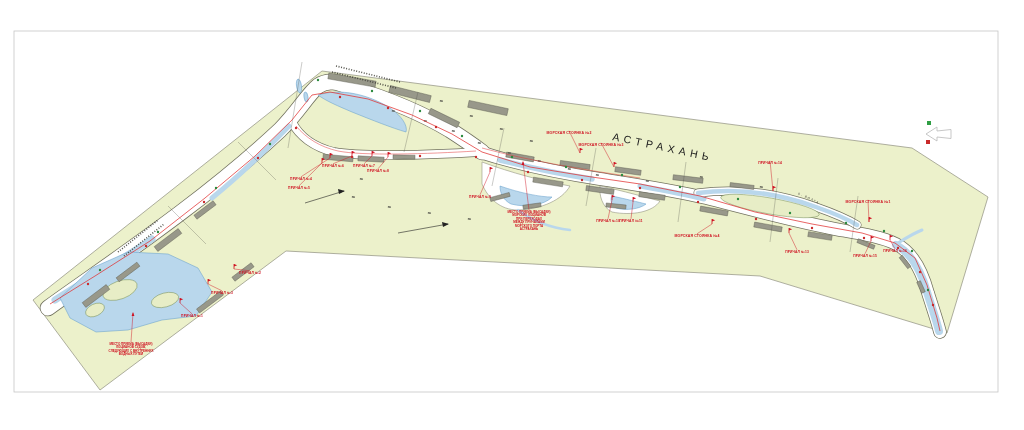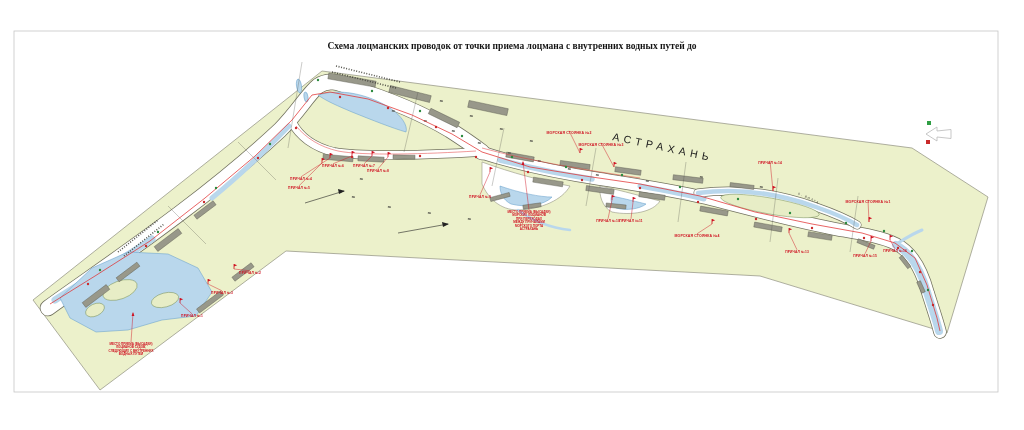--- a/index.html
+++ b/index.html
@@ -38,21 +38,20 @@
   .black-arrow{stroke:#222222;stroke-width:0.6;}
   .black-arrow-head{fill:#222222;}
   .legend-arrow{fill:none;stroke:#b9b9b9;stroke-width:0.8;}
 </style>
 </head>
 <body>
 
 <div class="stage">
 
   <div class="title-block">
-    <div>Схема лоцманских проводок от точки приема лоцмана с внутренних водных путей до</div>
   </div>
 
   <svg id="map-svg" viewBox="0 0 1024 430">
 
     <rect class="border-rect" x="14" y="31" width="984" height="361"></rect>
 
     <polygon class="sheet" points="322,71 912,148 988,197 947,333 760,276 286,251 100,390 33,300"></polygon>
 
     <g>
 

